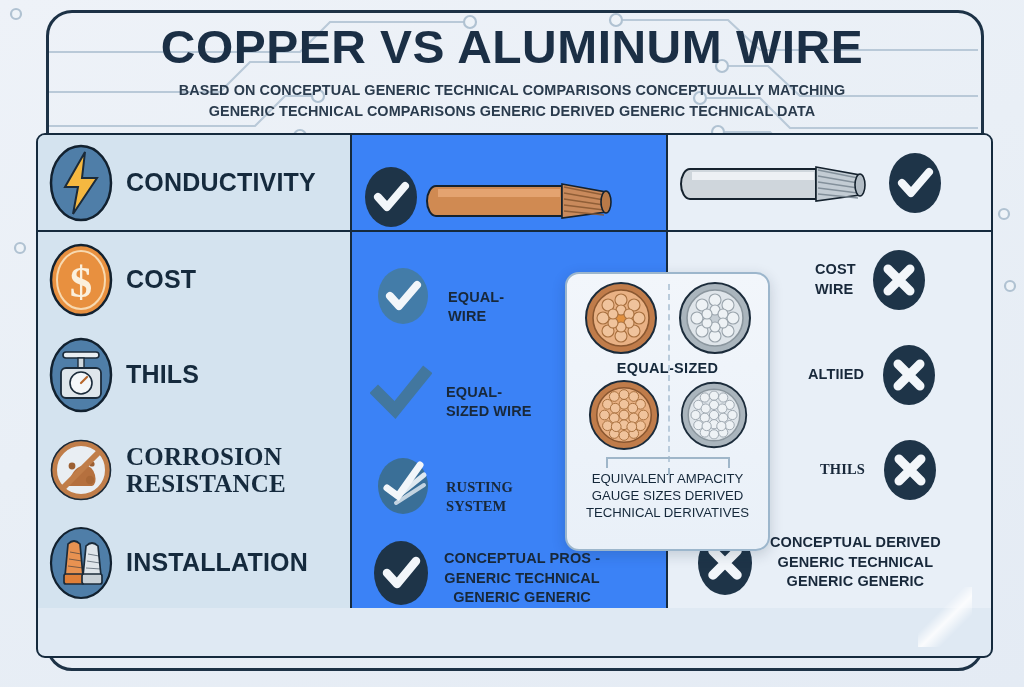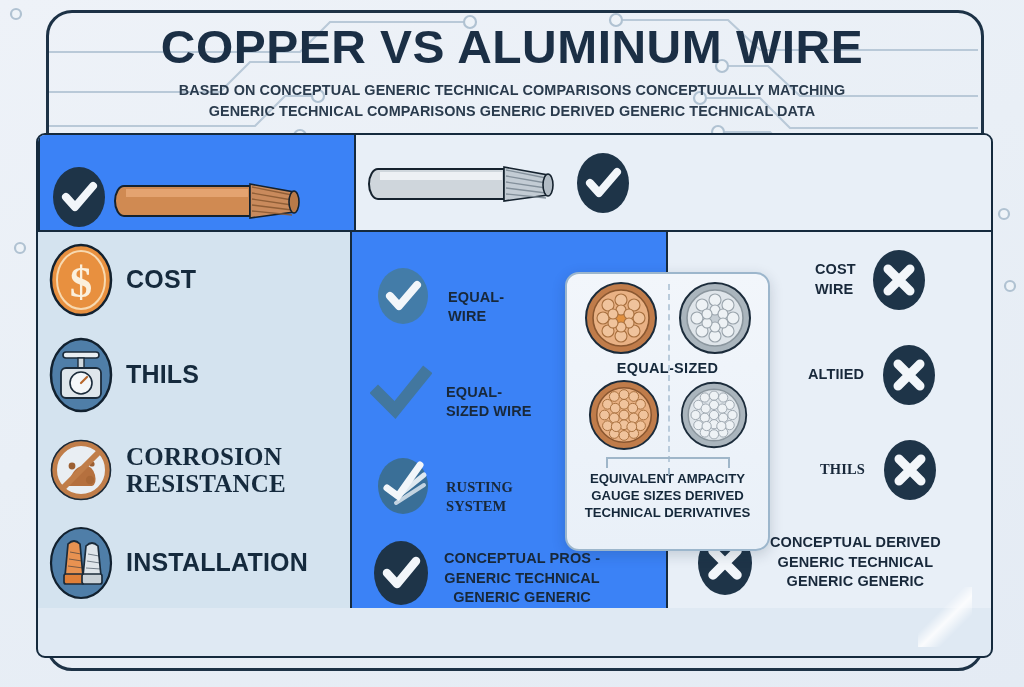--- a/index.html
+++ b/index.html
@@ -115,21 +115,21 @@
     box-shadow:0 4px 14px rgba(20,40,60,.18);
     display:flex; flex-direction:column; align-items:center;
     padding-top:6px;
   }
   .ov-pair{ display:flex; gap:18px; align-items:center; justify-content:center; }
   .ov-label{
     font-size:14.5px; font-weight:bold; color:#15283a;
     letter-spacing:.3px; margin:4px 0 2px;
   }
   .ov-caption{
-    font-size:13.2px; font-weight:bold; color:#15283a;
+    font-size:13.2px; font-weight:normal; color:#15283a;
     text-align:center; line-height:1.28; margin-top:3px;
   }
   .ov-divider{
     position:absolute; left:50%; top:10px; height:178px;
     border-left:2px dashed #b9cbdb;
   }
   .bracket{
     width:124px; height:11px;
     border:2px solid #9fb6c9; border-bottom:none; border-top:none;
     border-left:2px solid #9fb6c9; border-right:2px solid #9fb6c9;
@@ -192,20 +192,27 @@
     <div class="subtitle">
       <div>BASED ON CONCEPTUAL GENERIC TECHNICAL COMPARISONS CONCEPTUUALLY MATCHING</div>
       <div>GENERIC TECHNICAL COMPARISONS GENERIC DERIVED GENERIC TECHNICAL DATA</div>
     </div>
   </div>
 
   <div class="table">
 
 
     <div class="row r1">
+      <div class="cell c-prop">
+        <svg class="bubble" width="66" height="82" viewBox="0 0 66 82">
+          <ellipse cx="33" cy="41" rx="30" ry="37" fill="#4f7ea8" stroke="#12212f" stroke-width="2.5"></ellipse>
+          <path d="M37 10 L17 45 H30 L25 72 L49 36 H34 Z" fill="#f5b840" stroke="#1b2b3a" stroke-width="2"></path>
+        </svg>
+        <span class="prop-label">CONDUCTIVITY</span>
+      </div>
       <div class="cell c-cu">
         <svg class="mark" width="58" height="66" viewBox="0 0 58 66" style="margin-left:10px">
           <ellipse cx="29" cy="33" rx="26" ry="30" fill="#1e3448"></ellipse>
           <path d="M16 33 L25 43 L43 22" stroke="#f2f6fa" stroke-width="8" fill="none" stroke-linecap="round" stroke-linejoin="round"></path>
         </svg>
         <svg width="200" height="60" viewBox="0 0 200 60" style="margin-left:4px">
           <path d="M12 16 H138 V46 H12 A9 15 0 0 1 12 16 Z" fill="#d08a52" stroke="#15222e" stroke-width="2"></path>
           <path d="M14 19 H136 V27 H14 Z" fill="#e8a978" opacity=".8"></path>
           <g stroke="#15222e" stroke-width="1.6" fill="#c98a5c">
             <path d="M138 14 L182 22 L182 42 L138 48 Z"></path>

